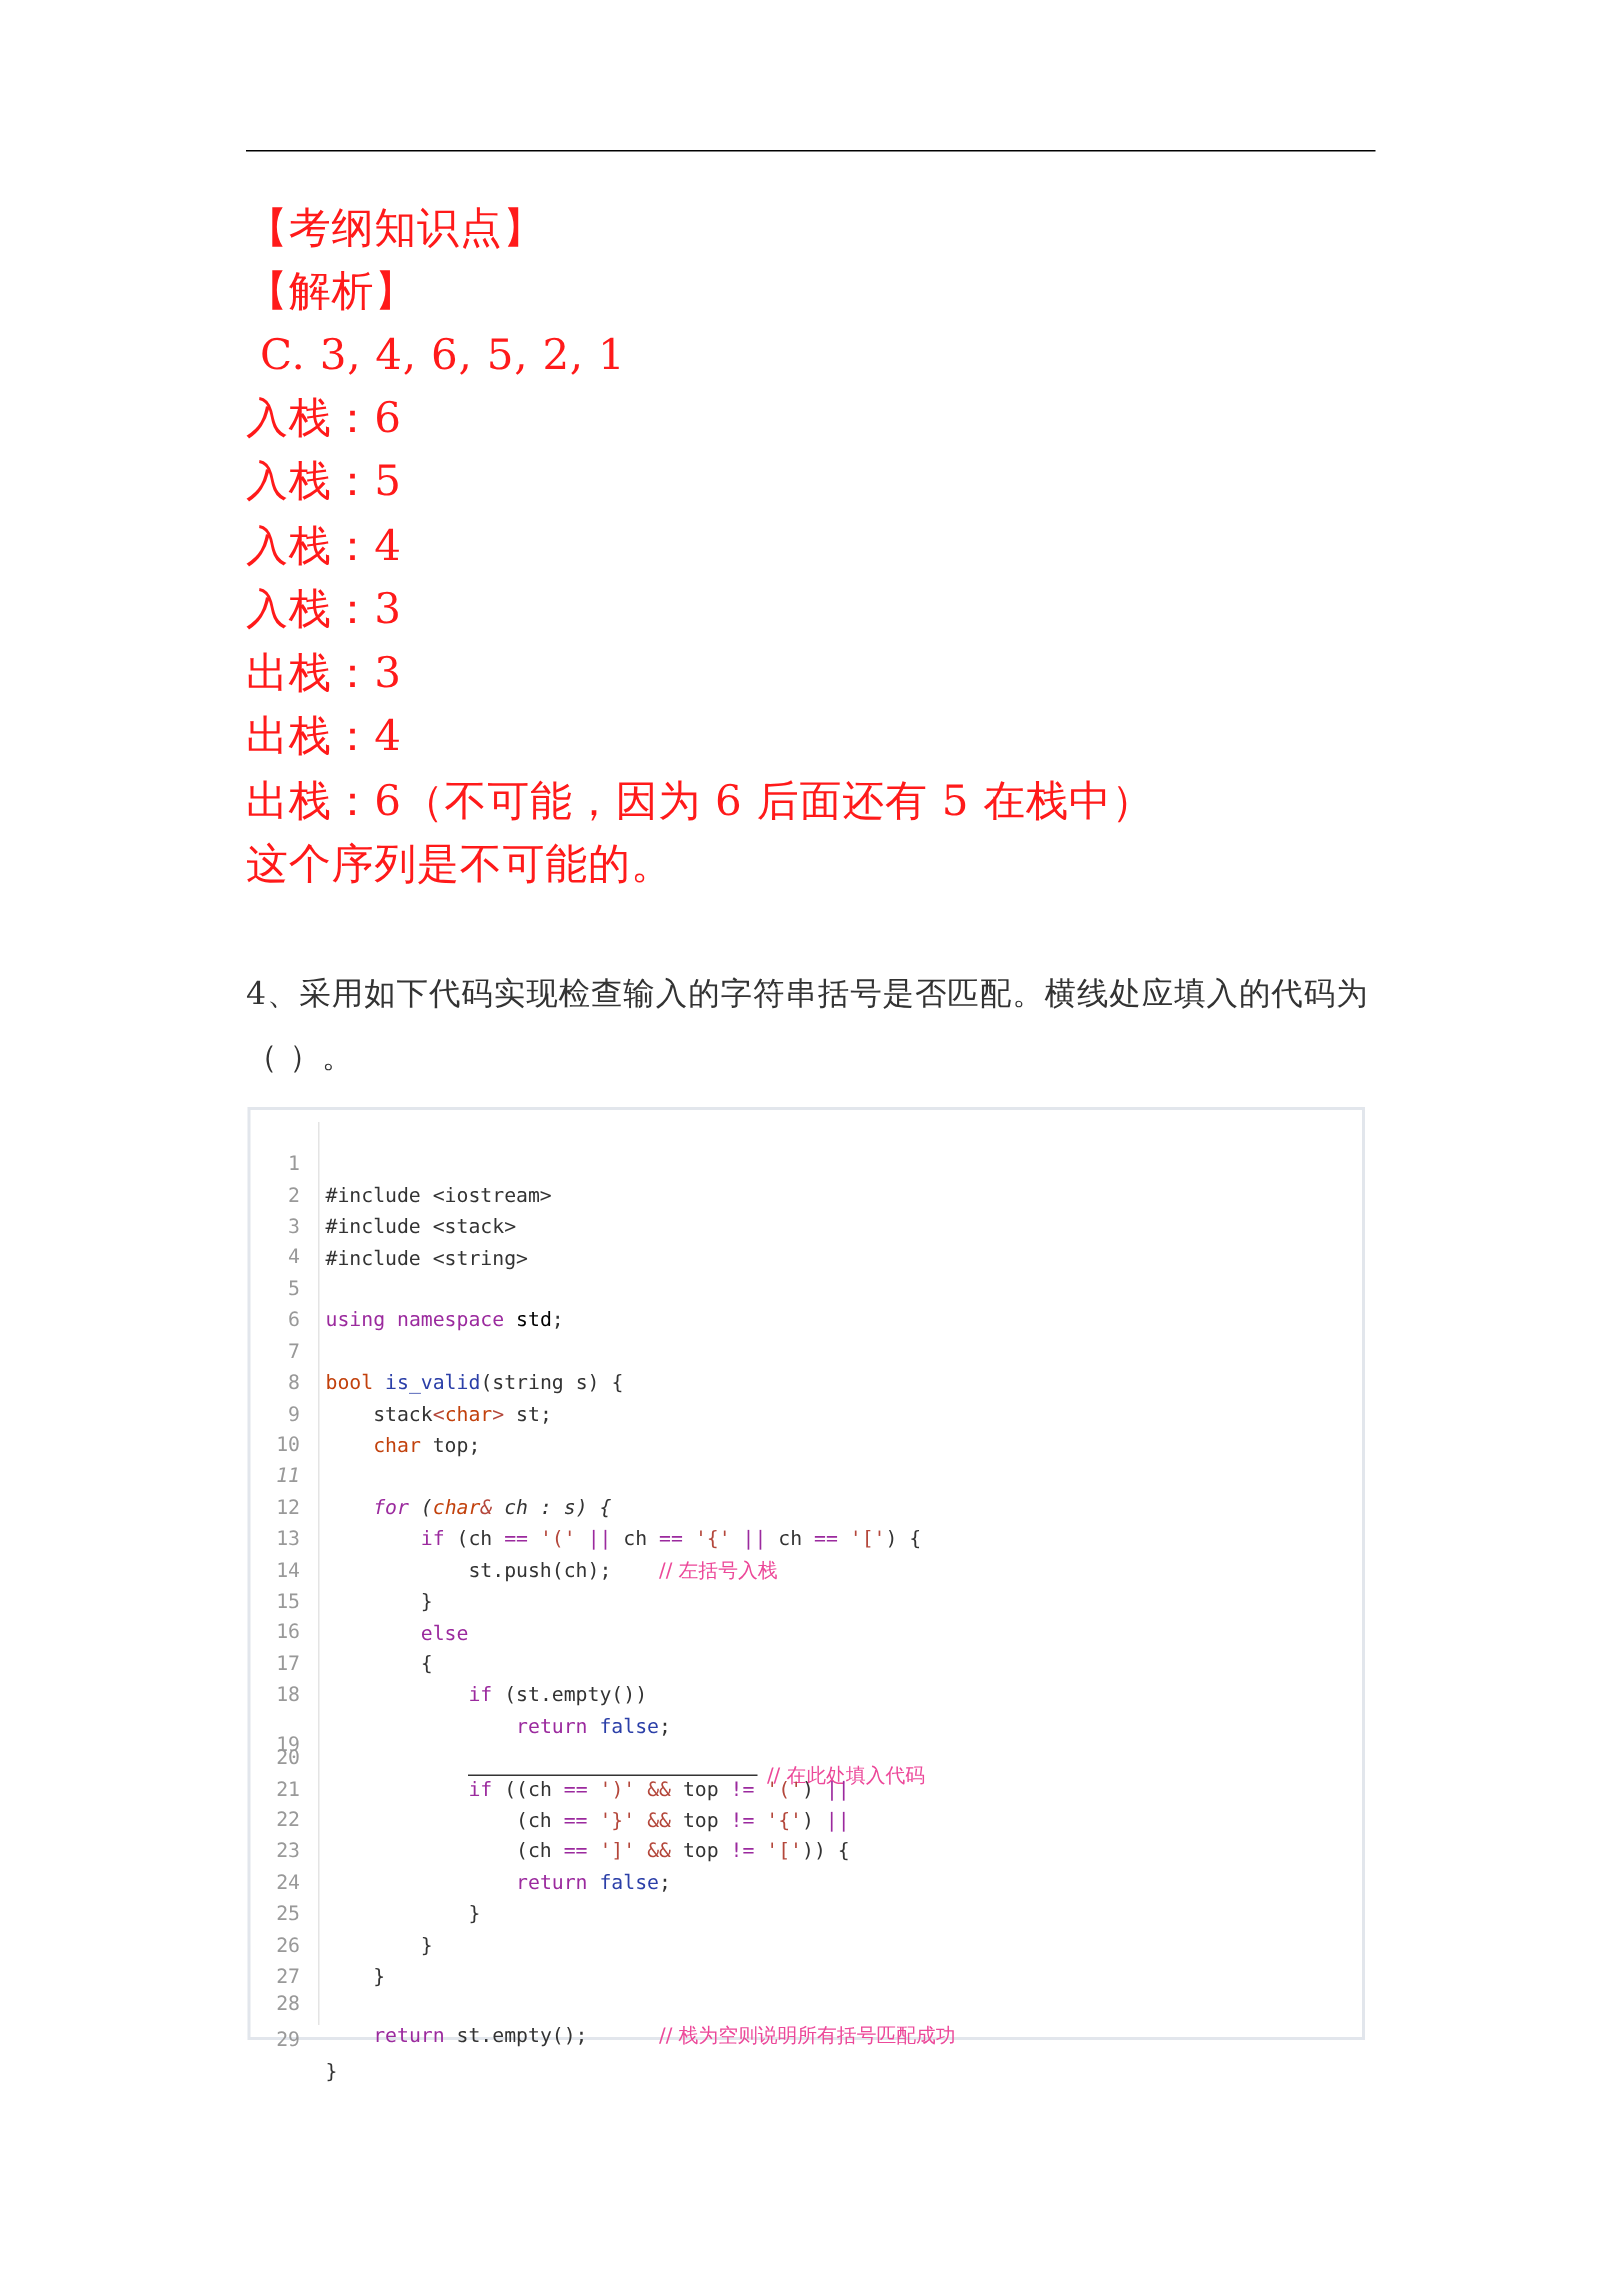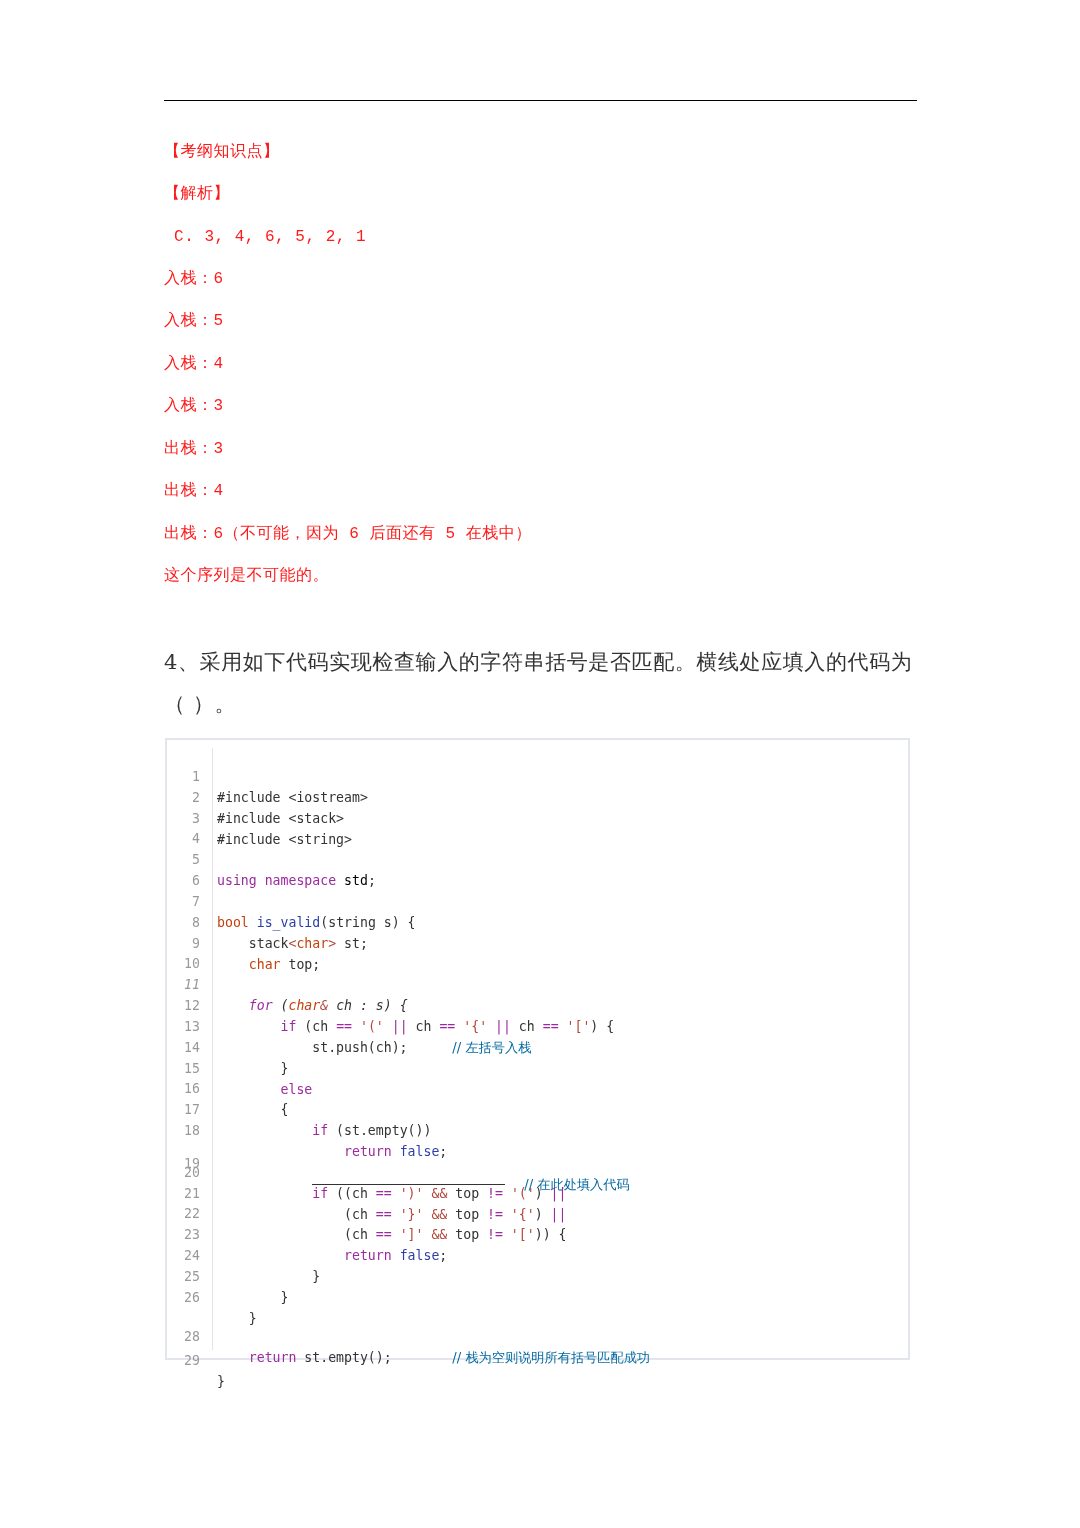--- a/index.html
+++ b/index.html
@@ -1,37 +1,37 @@
 <!DOCTYPE html>
 <html><head>
 <meta charset="utf-8">
 <style>
   html, body { margin: 0; padding: 0; background: #ffffff; }
   body { width: 1080px; height: 1528px; position: relative; overflow: hidden;
          font-family: "DejaVu Serif", "Liberation Serif", serif; }
   .rule { position: absolute; left: 164px; top: 100px; width: 753px; height: 0;
           border-top: 1.5px solid #000; }
-  .red-line { position: absolute; left: 164px; font-size: 16px; color: #ff1a1a;
-              white-space: pre; line-height: 28px; letter-spacing: 0.5px; font-family: Liberation Mono, monospace; }
+  .red-line { position: absolute; left: 164px; font-size: 28px; color: #ff1a1a;
+              white-space: pre; line-height: 28px; letter-spacing: 0.5px; }
   .q-line { position: absolute; left: 164px; font-size: 21px; color: #333;
             white-space: pre; line-height: 28px; letter-spacing: 0.6px; }
   .code-box { position: absolute; left: 165px; top: 738px; width: 745px; height: 622px;
               border: 2px solid #e2e6ec; background: #fff; box-sizing: border-box; }
   .gutter-sep { position: absolute; left: 45px; top: 8px; bottom: 8px; width: 1px; background: #e4e4e4; }
   .code-line { position: absolute; left: 0; height: 20.8px; width: 100%;
                font-family: "DejaVu Sans Mono", "Liberation Mono", monospace; font-size: 13.2px;
                line-height: 20.8px; white-space: pre; color: #333; }
   .ln { position: absolute; left: 0; width: 33px; text-align: right; color: #999; }
   .src { position: absolute; left: 50px; }
   .kw { color: #9b2a9e; }
   .ty { color: #c2410c; }
   .fn { color: #2b3fa8; }
   .str { color: #b4473b; }
   .op { color: #9b2a9e; }
-  .cm { color: #0369a1; font-family: "DejaVu Sans", sans-serif; margin-left: 13px; }
+  .cm { color: #ec4899; font-family: "DejaVu Sans", sans-serif; }
   .std { color: #000000; }
   .blank-line { display: inline-block; width: 193px; border-top: 1px solid #333; vertical-align: middle; margin-right: 6px; }
 </style>
 </head>
 <body>
 
 <div class="rule"></div>
 
 <div class="red-line" style="top:138px;">【考纲知识点】</div>
 <div class="red-line" style="top:180px;">【解析】</div>
@@ -145,20 +145,23 @@
     <span class="src">            }</span>
   </div>
   <div class="code-line" style="top:506px;">
     <span class="ln">25</span>
     <span class="src">        }</span>
   </div>
   <div class="code-line" style="top:527px;">
     <span class="ln">26</span>
     <span class="src">    }</span>
   </div>
+  <div class="code-line" style="top:548px;">
+    <span class="ln">27</span>
+  </div>
   <div class="code-line" style="top:566px;padding-left:32px;">
     <span class="ln">28</span>
     <span class="src">    <span class="kw">return</span> st.empty();      <span class="cm">// 栈为空则说明所有括号匹配成功</span></span>
   </div>
   <div class="code-line" style="top:590px;">
     <span class="ln">29</span>
     <span class="src">}</span>
   </div>
 </div>
 

